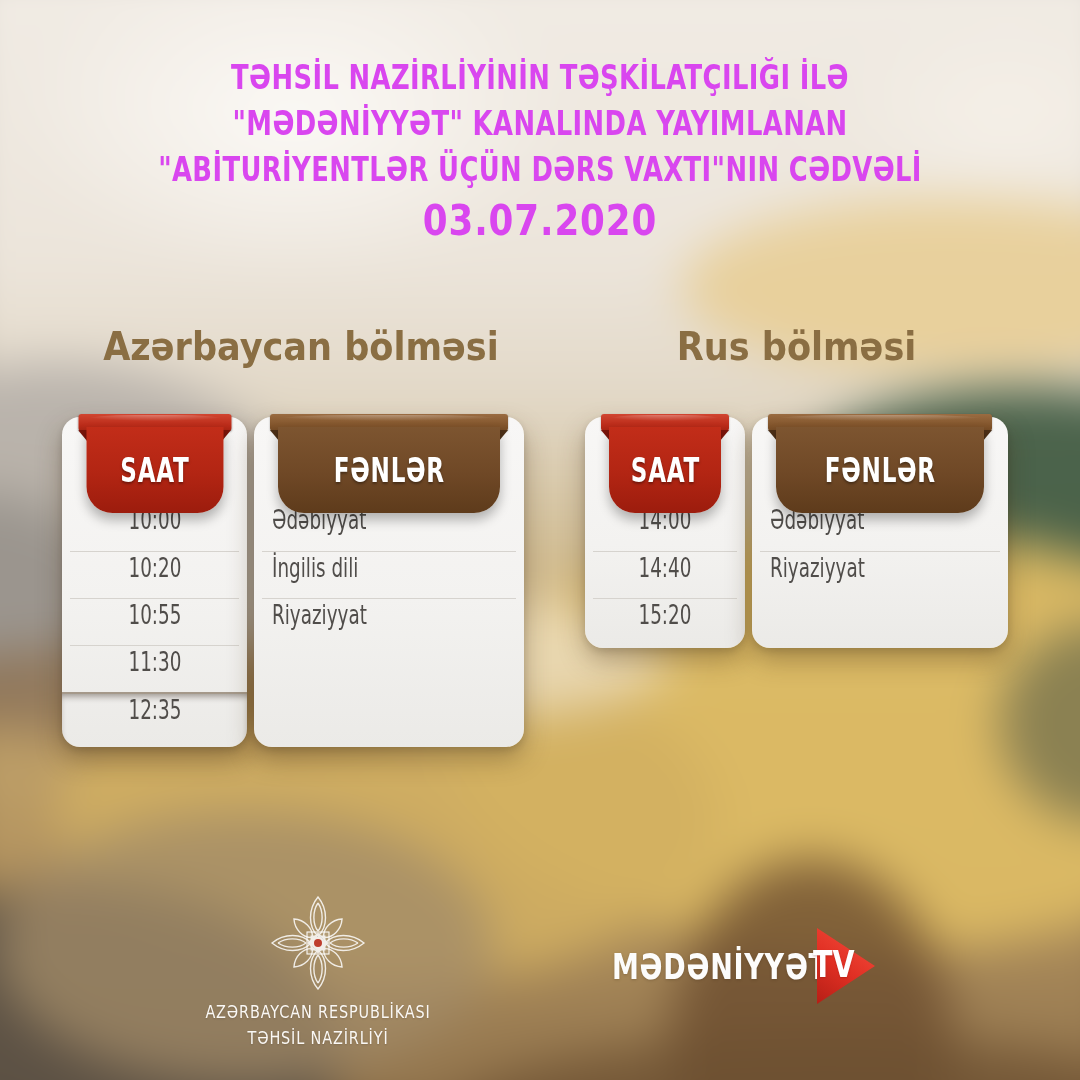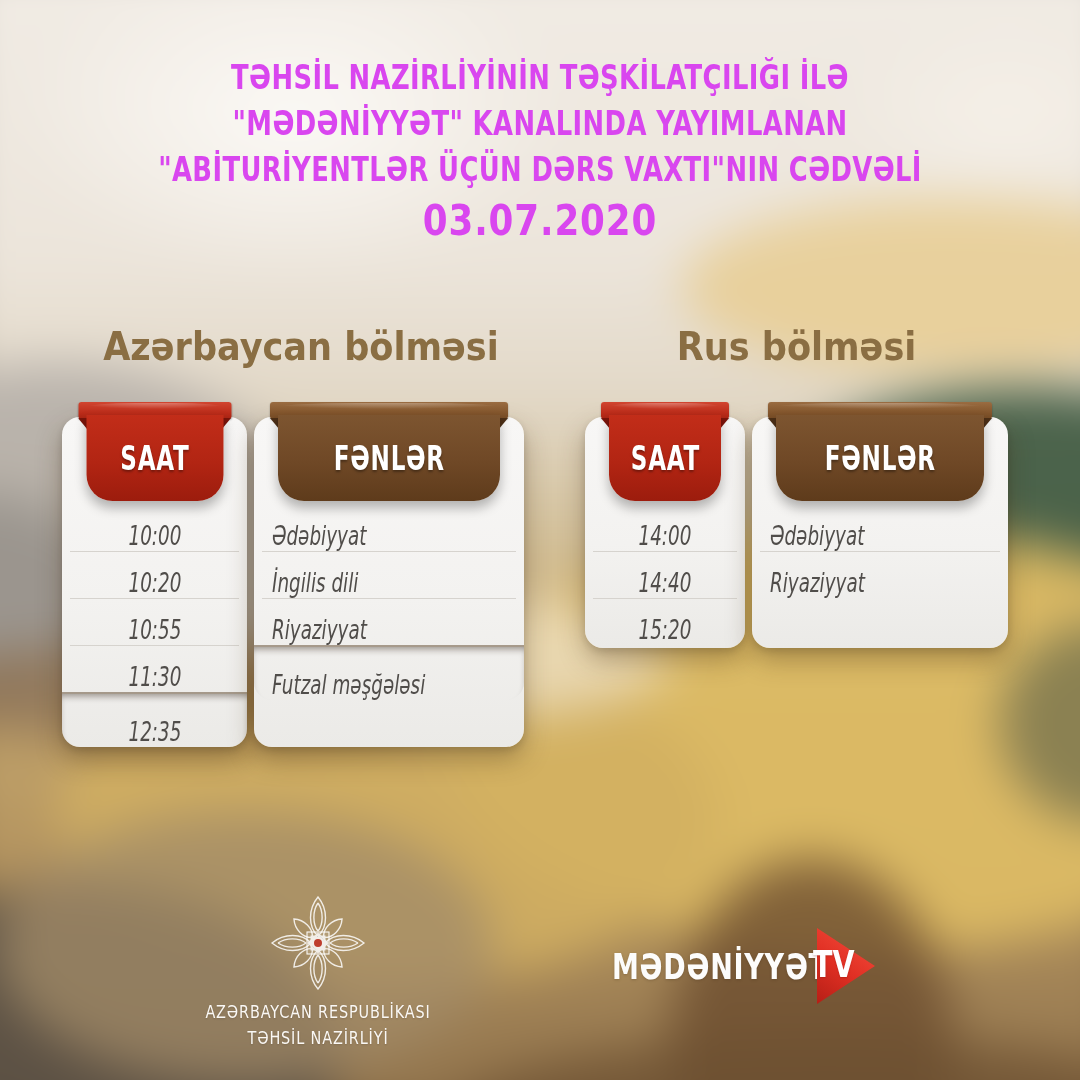--- a/index.html
+++ b/index.html
@@ -50,21 +50,21 @@
   .col-time-az { width:185px; height:349px; }
   .col-subj-az { width:270px; height:349px; }
   .col-time-ru { width:160px; height:250px; }
   .col-subj-ru { width:256px; height:250px; }
 
   .card { position:absolute; left:0; right:0; top:19px; bottom:0;
     background: linear-gradient(180deg,#f8f7f6 0%,#f3f2f0 55%,#ebeae7 100%);
     border-radius:18px; padding-top:87px;
     box-shadow: 0 12px 26px rgba(70,45,20,.35), 0 3px 8px rgba(0,0,0,.14); }
 
-  .ribbon { position:absolute; top:4px; left:50%; transform:translateX(-50%);
+  .ribbon { position:absolute; top:16px; left:50%; transform:translateX(-50%);
     width:calc(100% - 32px); z-index:3; }
   .ribbon-band { position:relative; height:17px; border-radius:3px;
     box-shadow:0 1px 2px rgba(0,0,0,.35); }
   .ribbon-band::after { content:""; position:absolute; left:8px; right:8px; top:1px; height:9px;
     border-radius:50% / 70%;
     background: radial-gradient(100% 150% at 50% -30%, rgba(255,255,255,.42), rgba(255,255,255,0) 65%); }
   .band-red { background:linear-gradient(180deg,#d14530 0%,#bb2c1a 65%,#a92413 100%); }
   .band-brown { background:linear-gradient(180deg,#9a6c41 0%,#82552c 65%,#744a24 100%); }
   .fold { position:absolute; top:16px; width:9px; height:11px; }
   .fold-left { left:0; clip-path:polygon(0 0,100% 0,100% 100%); }
@@ -72,21 +72,21 @@
   .fold-red { background:#7a140a; }
   .fold-brown { background:#4c2f16; }
   .ribbon-body { position:absolute; top:13px; left:8px; right:8px; height:86px;
     border-radius:0 0 26px 26px; display:flex; align-items:center; justify-content:center;
     box-shadow:0 7px 12px rgba(0,0,0,.28); }
   .body-red { background:linear-gradient(180deg,#c22d19 0%,#b22513 55%,#9c1c0d 100%); }
   .body-brown { background:linear-gradient(180deg,#7d5530 0%,#6f4826 55%,#5e3b1b 100%); }
   .ribbon-label { color:#fff; font-weight:bold; font-size:33px; letter-spacing:1px;
     transform:scaleX(.7); white-space:nowrap; text-shadow:0 2px 3px rgba(0,0,0,.35); }
 
-  .row { height:47px; display:flex; align-items:flex-end; margin:0 8px; border-top:1px solid #d6d3ce;font-style:italic; }
+  .row { height:47px; display:flex; align-items:flex-start; margin:0 8px; border-top:1px solid #d6d3ce; }
   .row:first-child { border-top:0; }
   .row span { font-size:27px; color:#504d4a; display:inline-block; transform:scaleX(.68); white-space:nowrap; }
   .row-time { justify-content:center; }
   .row-subj { justify-content:flex-start; padding-left:10px; }
   .row-subj span { transform-origin:left center; }
   .row-split { height:55px; margin:0; padding:0 20px;
     border-top:2px solid rgba(105,84,58,.55);
     box-shadow: inset 0 5px 7px -3px rgba(40,25,10,.45);
     border-radius:0 0 18px 18px; }
   .row-split.row-subj { padding-left:18px; }
@@ -187,23 +187,20 @@
         </div>
         <div class="card">
           <div class="row row-subj">
               <span>Ədəbiyyat</span>
             </div>
           <div class="row row-subj">
               <span>İngilis dili</span>
             </div>
           <div class="row row-subj">
               <span>Riyaziyyat</span>
-            </div>
-          <div class="row row-subj row-split">
-              <span>Futzal məşğələsi</span>
             </div>
         </div>
       </div>
 
     </div>
   </section>
 
   <section class="section section-ru">
     <h2 class="section-heading">Rus bölməsi</h2>
     <div class="table">

